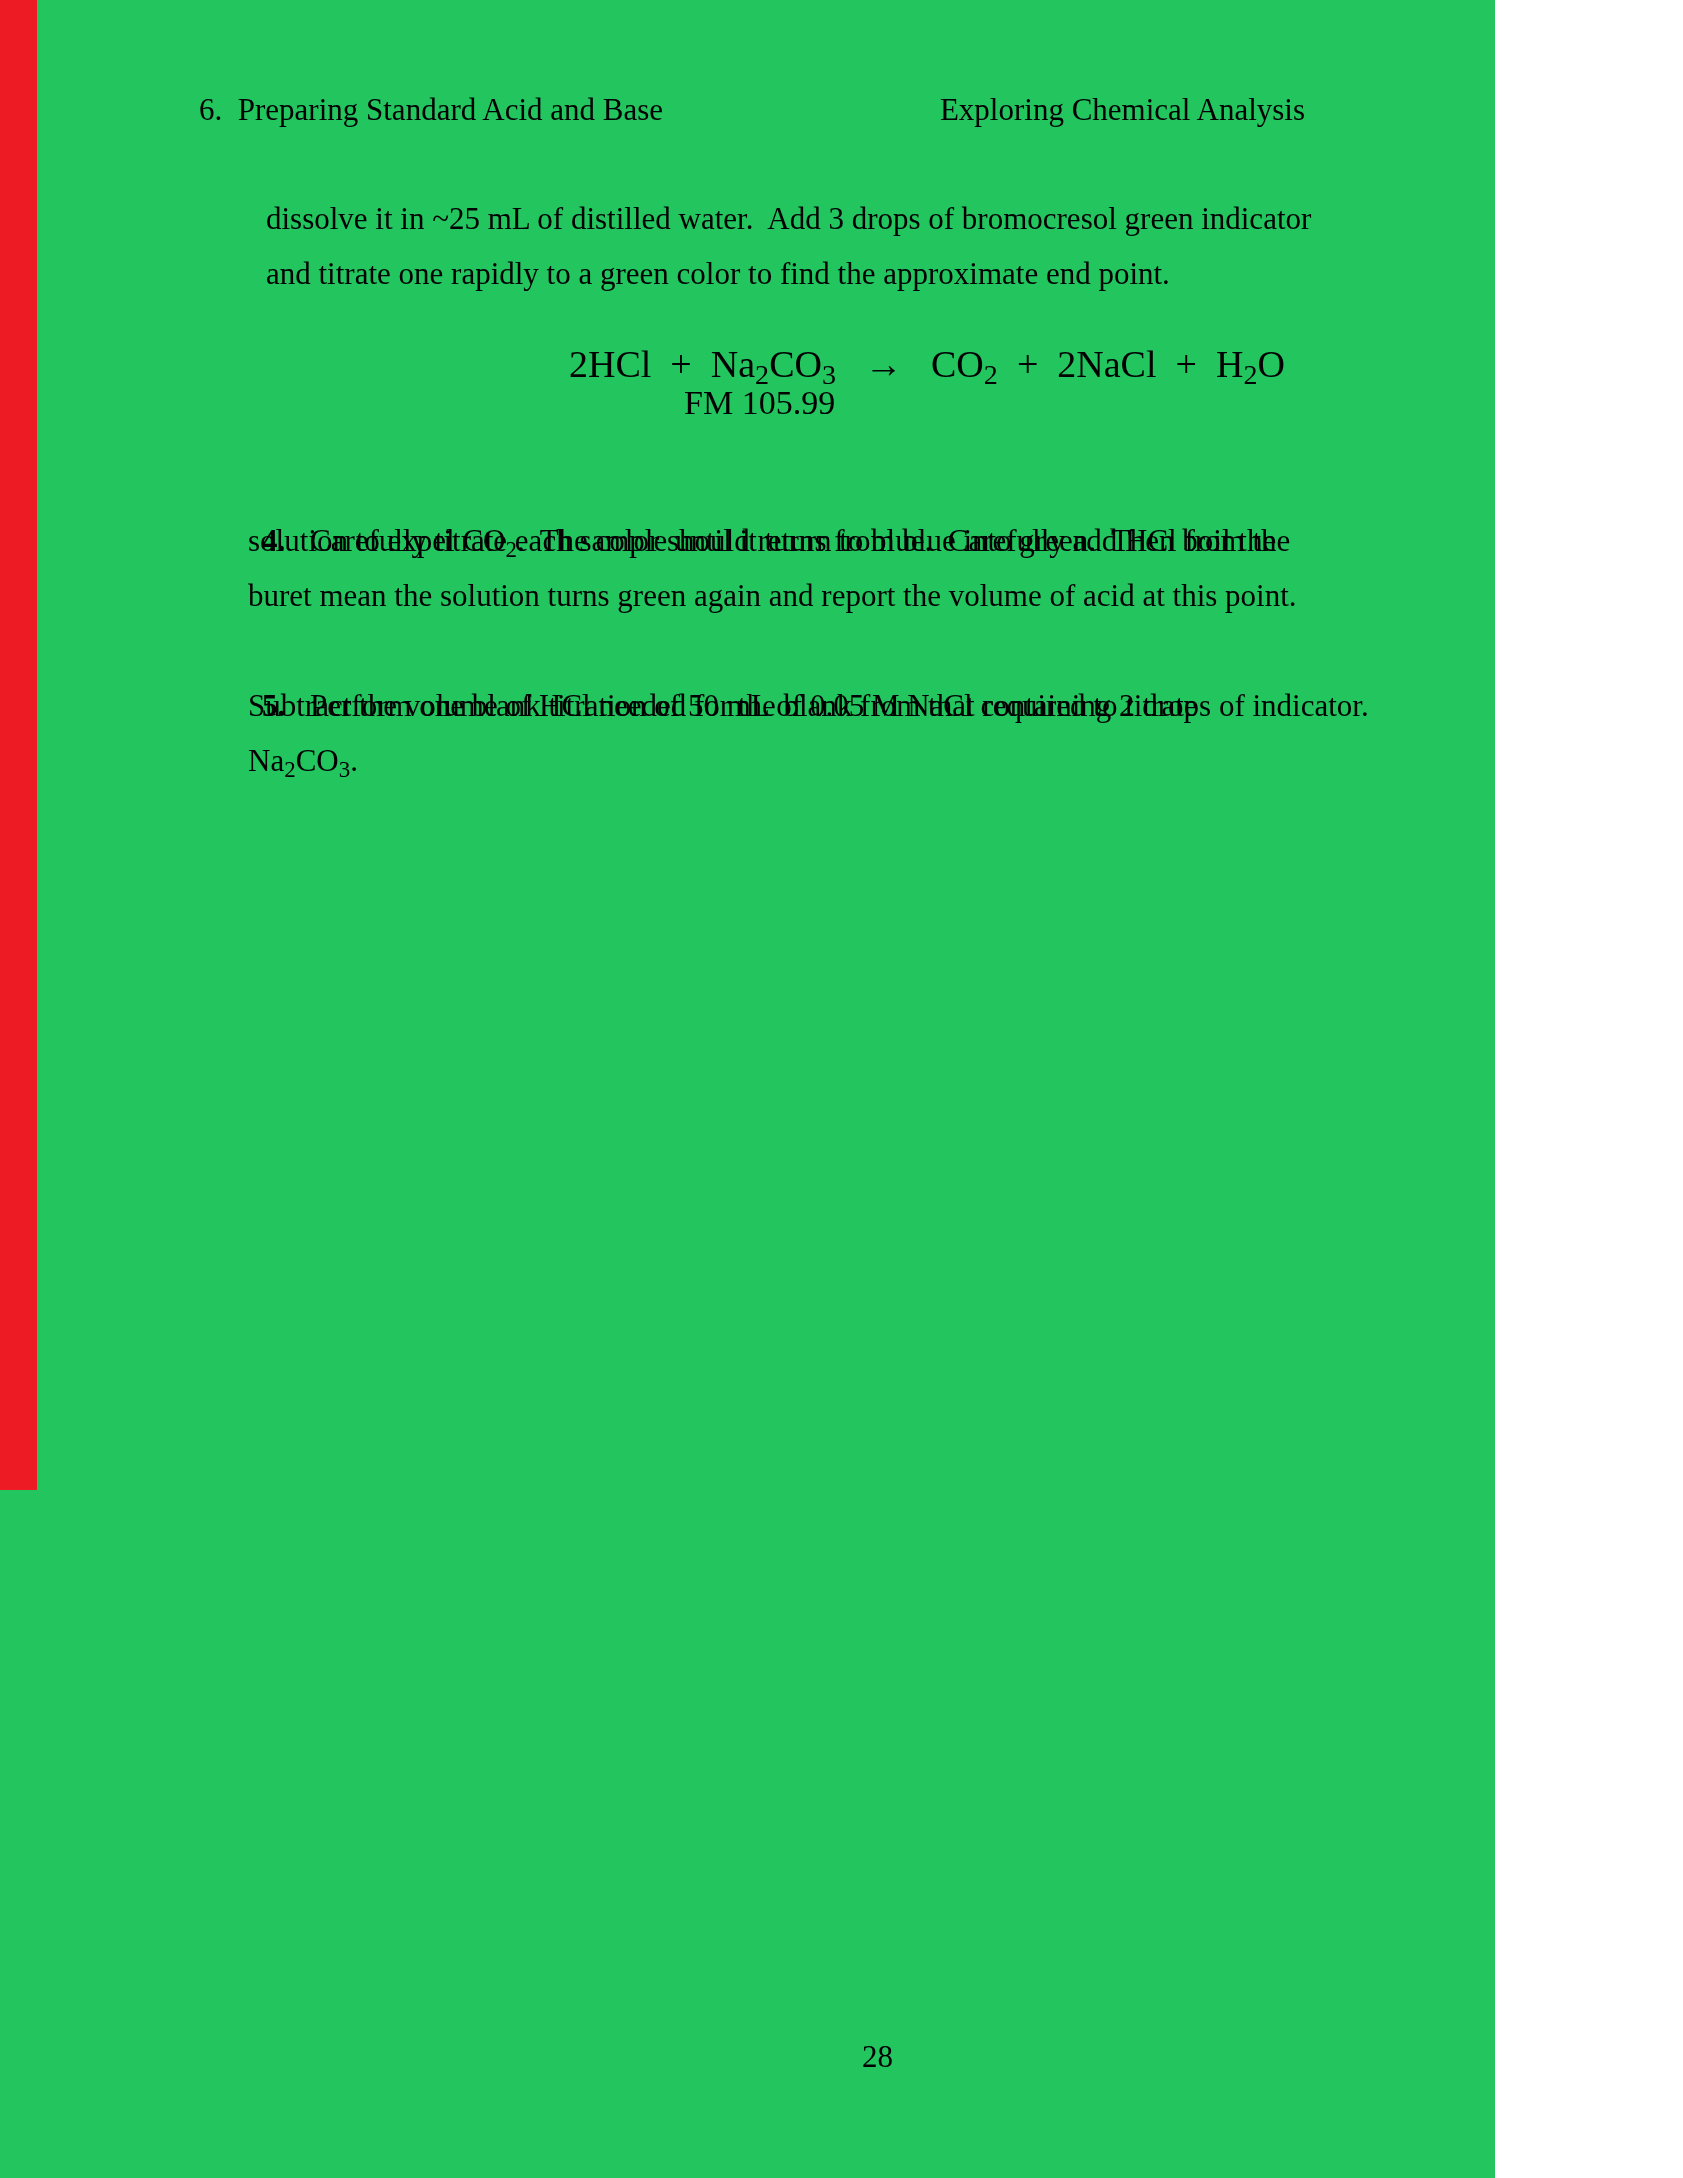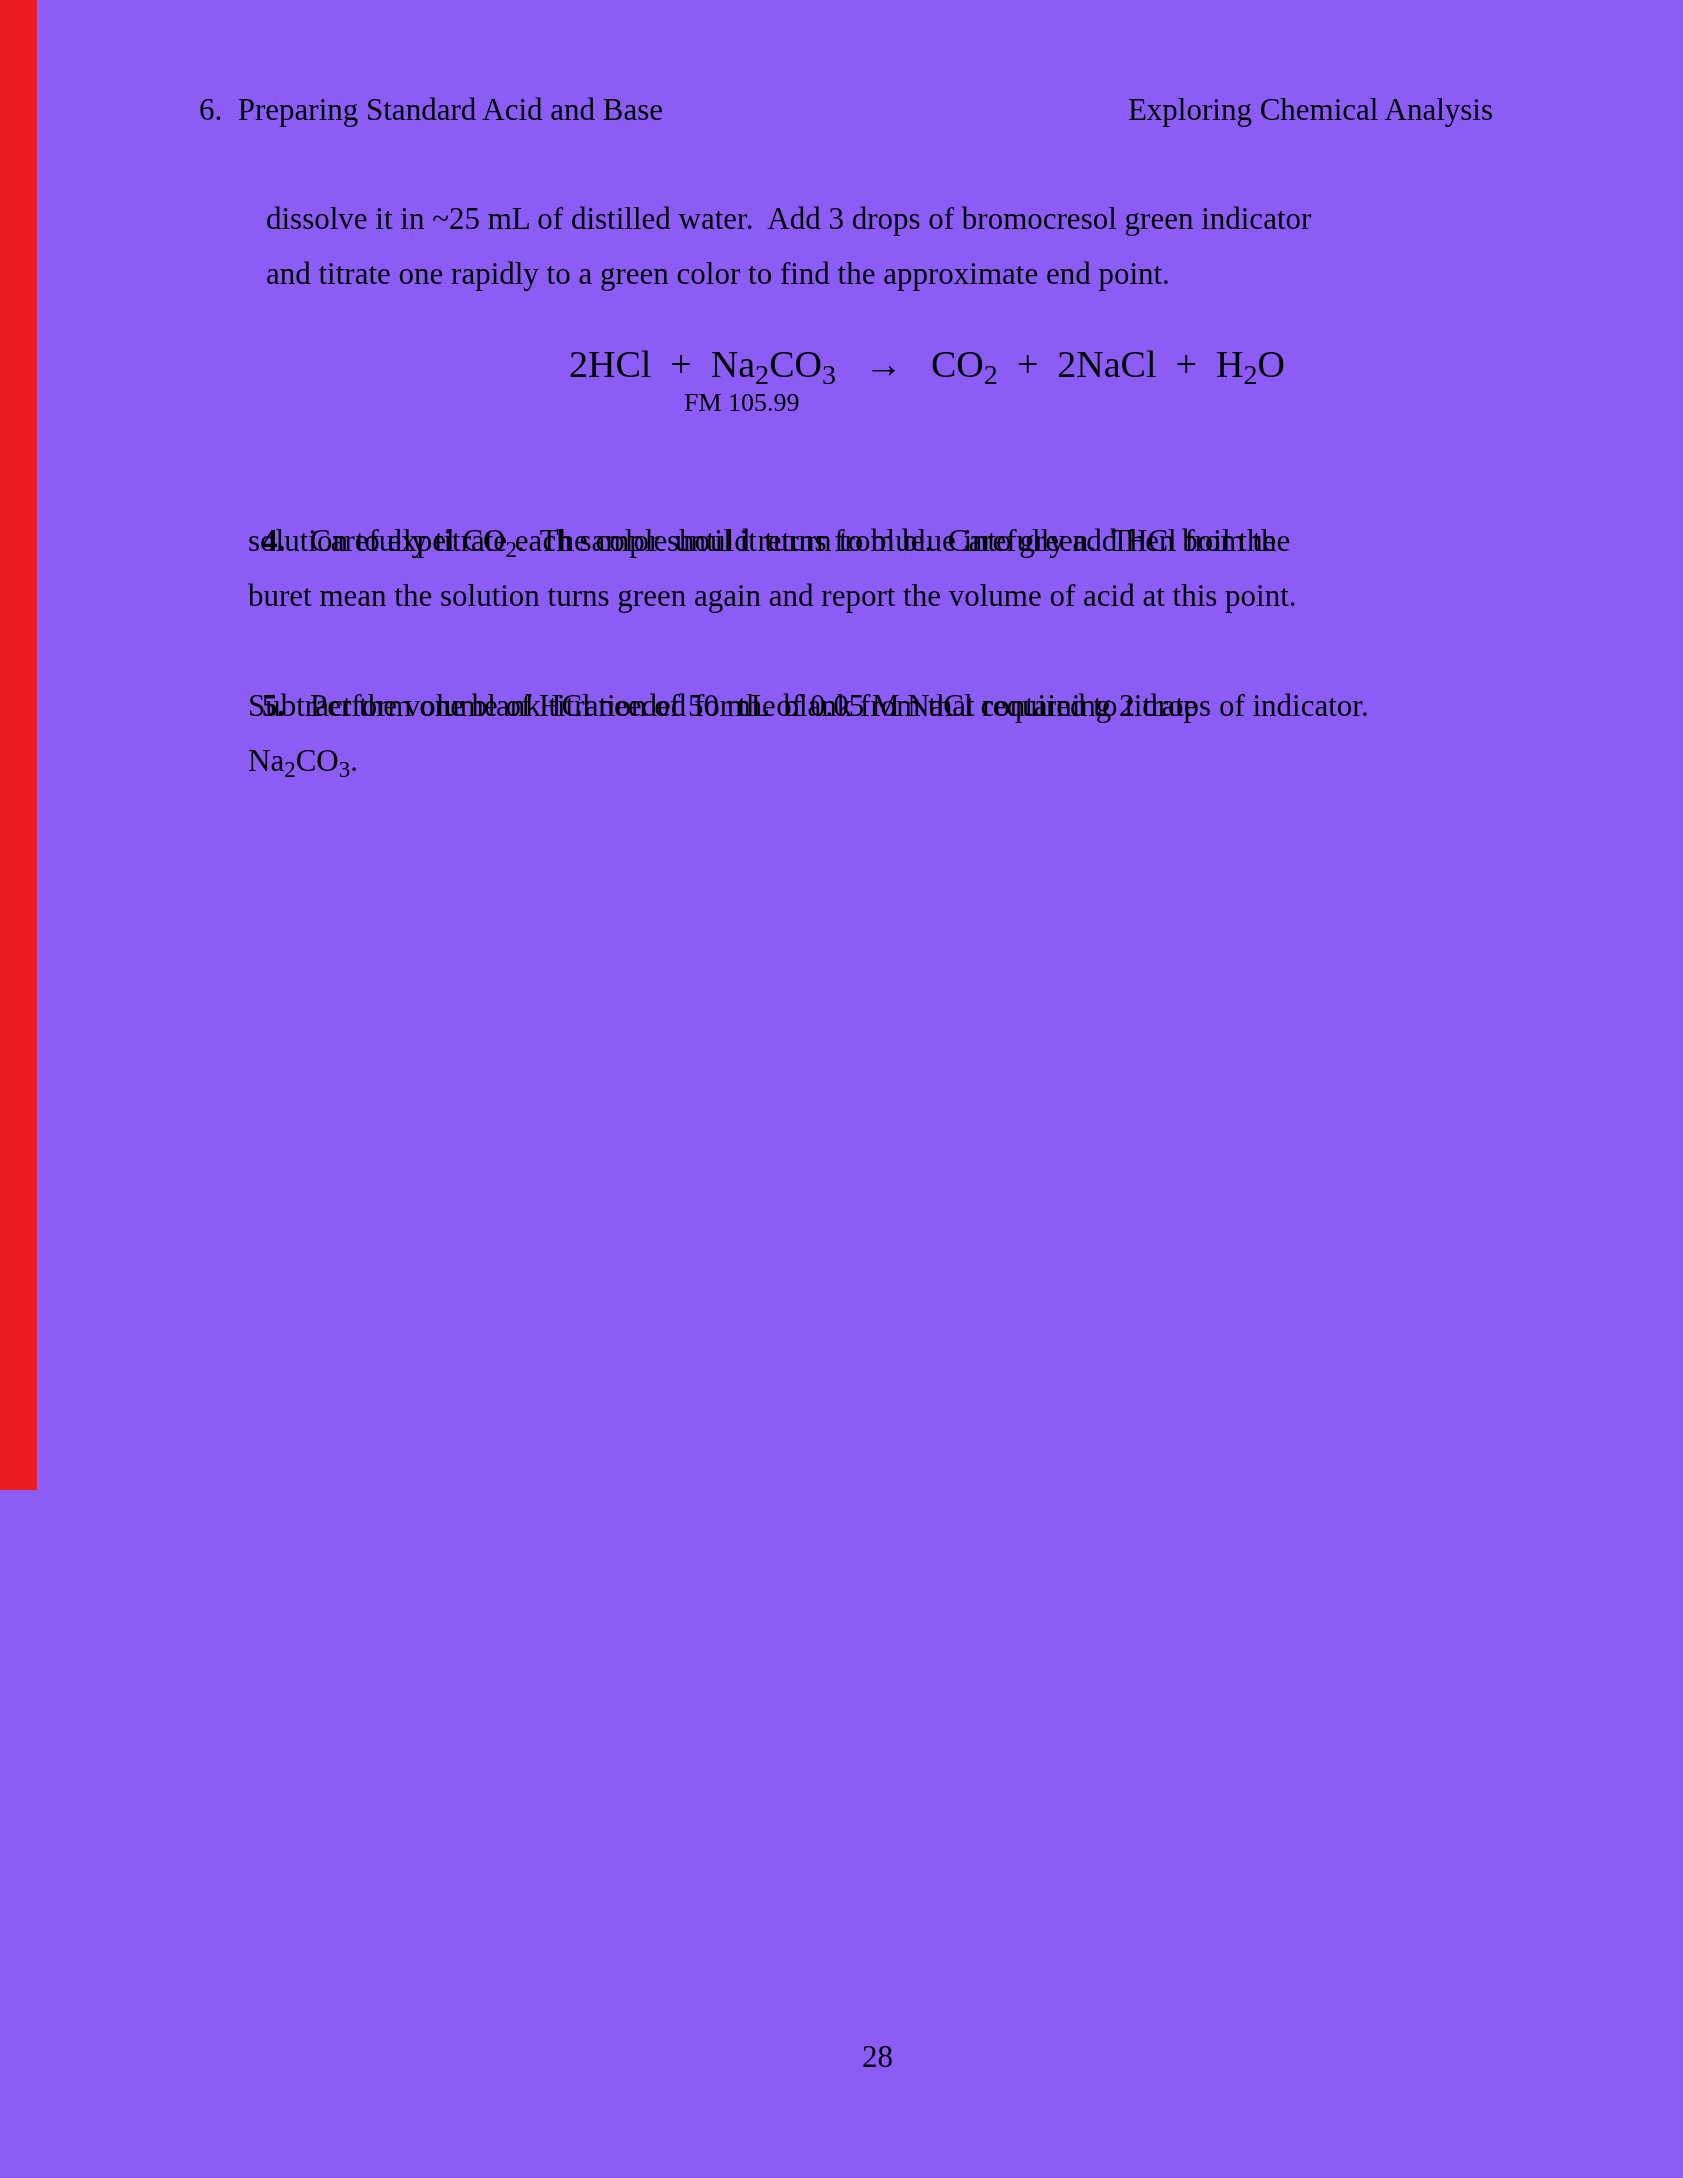--- a/index.html
+++ b/index.html
@@ -1,20 +1,20 @@
 <!DOCTYPE html>
 <html><head>
 <meta charset="utf-8">
 <style>
   html, body { margin: 0; padding: 0; background: #ffffff; }
   .page {
     position: relative;
-    width: 1683px;
+    width: 1495px;
     height: 2178px;
-    background: #8b5cf6;
+    background: #22c55e;
     color: #000000;
     font-family: "Liberation Serif", "DejaVu Serif", serif;
     font-size: 31px;
     overflow: hidden;
   }
   .stripe {
     position: absolute;
     left: 0; top: 0;
     width: 37px; height: 1490px;
     background: #ed1b24;
@@ -35,21 +35,21 @@
   }
   .intro { left: 266px; top: 191px; }
   .eq {
     left: 569px; top: 337px;
     font-size: 38px;
     line-height: 55px;
     white-space: pre;
   }
   .fm {
     left: 684px; top: 388px;
-    font-size: 26px;
+    font-size: 34px;
     line-height: 30px;
     white-space: pre;
     text-align: center;
   }
   .list { left: 200px; top: 458px; }
   .cont { padding-left: 48px; }
   .num {
     display: inline-block;
     width: 48px;
     font-weight: bold;

